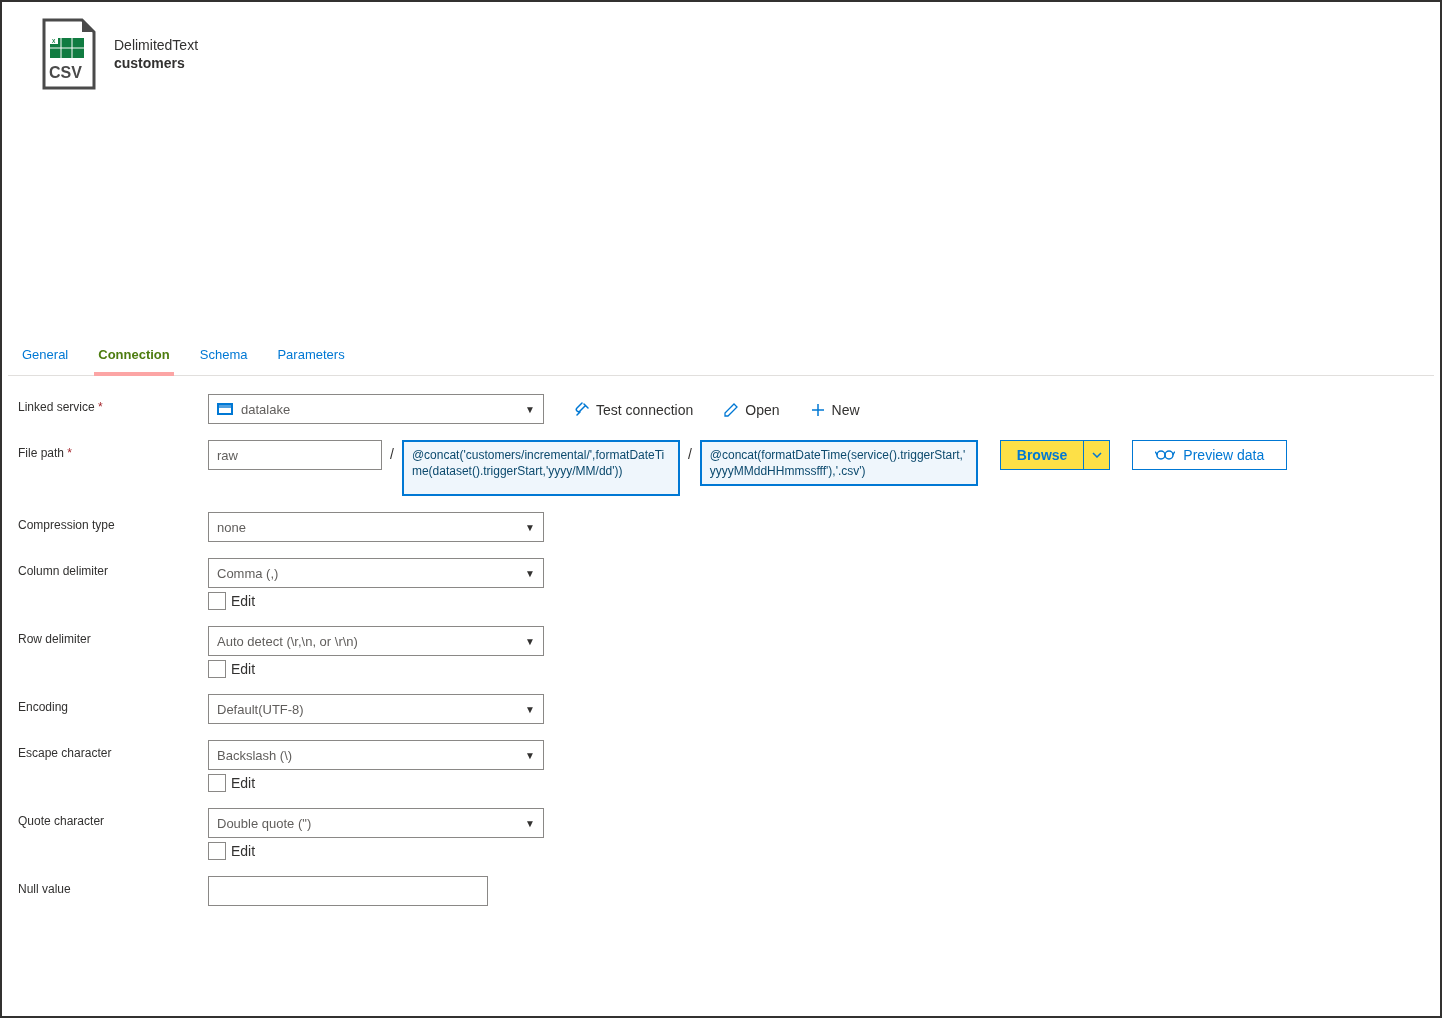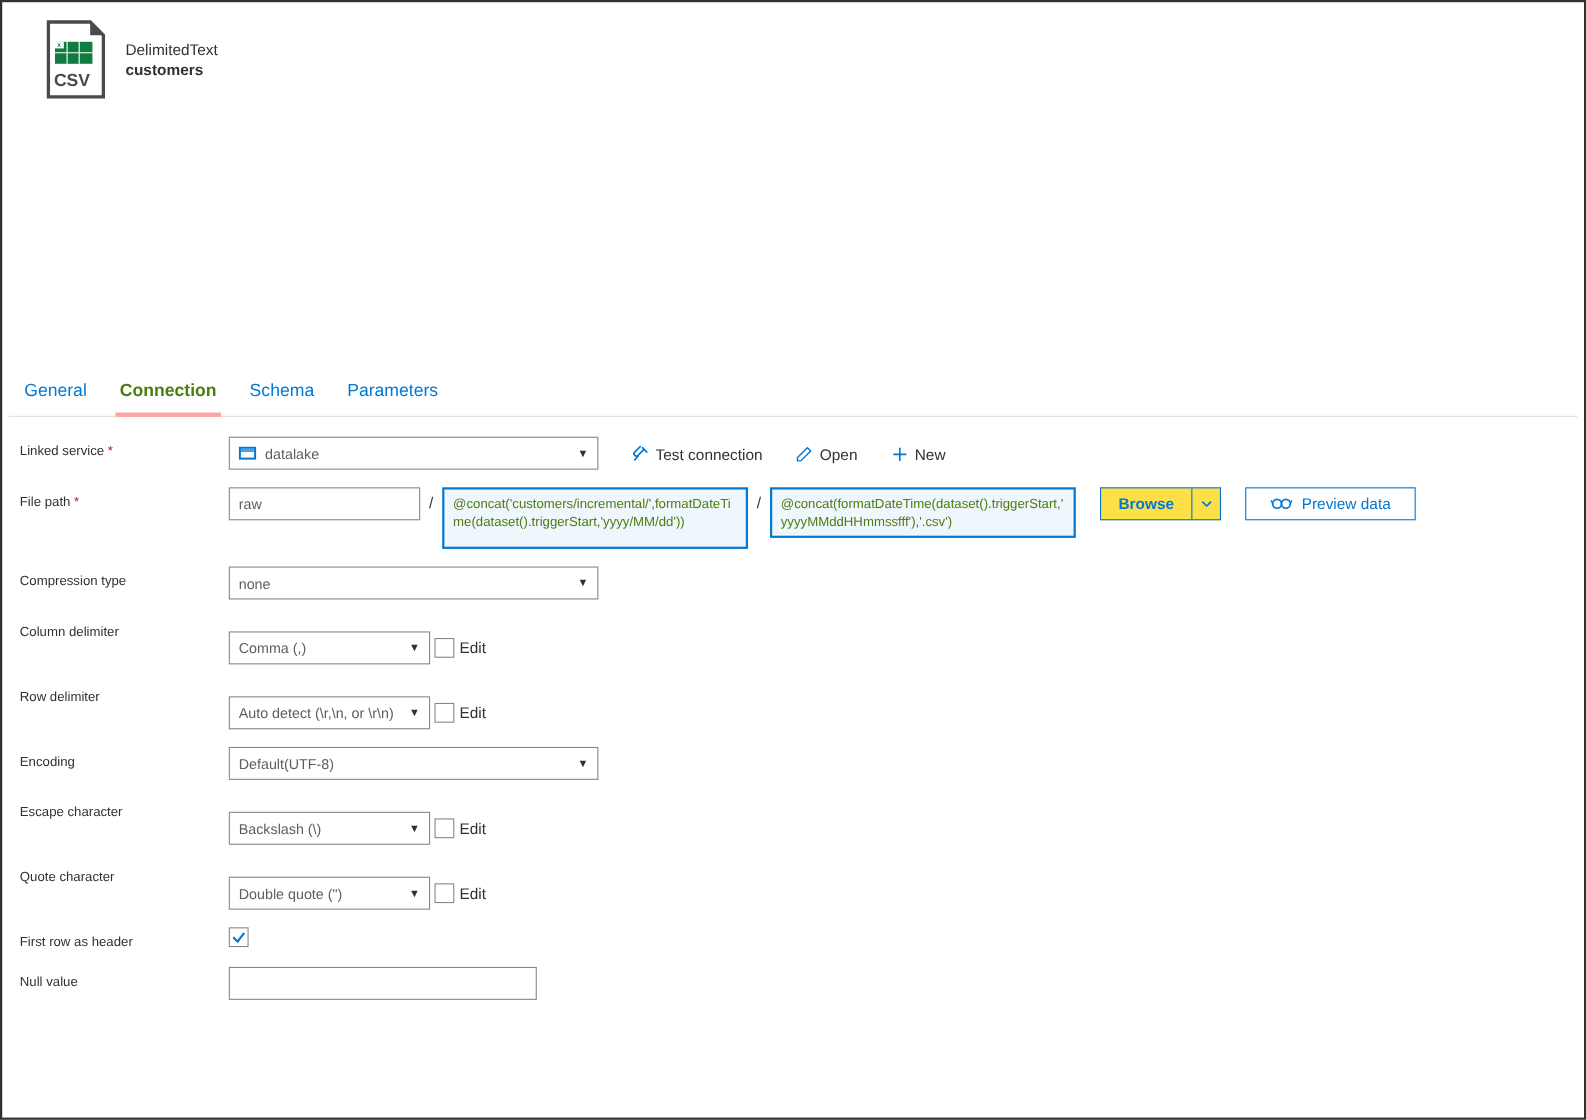--- a/index.html
+++ b/index.html
@@ -43,21 +43,21 @@
   
   .tabs {
     display: flex;
     border-bottom: 1px solid #e1dfdd;
     padding-left: 10px;
     gap: 22px;
   }
   .tab {
     padding: 8px 4px 10px 4px;
     color: #0078d4;
-    font-size: 16px;
+    font-size: 13px;
     cursor: pointer;
     border-bottom: 2px solid transparent;
     position: relative;
     top: 1px;
   }
   .tab.active {
     color: #4d7c0f;
     font-weight: 600;
     border-bottom: 4px solid #fca5a5;
   }
@@ -140,21 +140,21 @@
   }
   .slash {
     padding: 6px 2px;
     color: #323130;
   }
   .expr-box {
     border: 2px solid #0078d4;
     background: #eff6fc;
     padding: 5px 8px;
     font-size: 12px;
-    color: #4d7c0f;
+    color: #0c4a6e;
     line-height: 1.35;
     overflow-wrap: break-word;
   }
   .expr-dir { width: 278px; min-height: 56px; }
   .expr-file { width: 278px; min-height: 40px; }
 
   
   .split-btn {
     display: flex;
     border: 1px solid #0078d4;
@@ -224,21 +224,21 @@
   .checkbox svg { display: block; }
 
   
   .text-input {
     border: 1px solid #8a8886;
     height: 30px;
     padding: 0 8px;
     width: 280px;
   }
 
-  .col-stack { display:flex; flex-direction:row; gap:4px;margin-top:13px; }
+  .col-stack { display:flex; flex-direction:column; gap:4px; }
 </style>
 </head>
 <body>
 
 <div class="header">
   <svg class="csv-icon" viewBox="0 0 60 72">
 
     <path d="M6 2 H44 L56 14 V70 H6 Z" fill="#ffffff" stroke="#4a4a4a" stroke-width="3"></path>
     <path d="M44 2 V14 H56 Z" fill="#4a4a4a"></path>
 
@@ -304,21 +304,21 @@
     </div>
   </div>
 
   <div class="row">
     <div class="label-col required">File path</div>
     <div class="field-col">
       <input class="path-input" value="raw" style="">
       <span class="slash">/</span>
       <div class="expr-box expr-dir">@concat('customers/incremental/',formatDateTime(dataset().triggerStart,'yyyy/MM/dd'))</div>
       <span class="slash">/</span>
-      <div class="expr-box expr-file">@concat(formatDateTime(dataset().triggerStart,'yyyyMMddHHmmssfff'),'.csv')</div>
+      <div class="expr-box expr-file">@concat(formatDateTime(service().triggerStart,'yyyyMMddHHmmssfff'),'.csv')</div>
 
       <div class="split-btn">
         <div class="main">Browse</div>
         <div class="caret">
           <svg width="10" height="6" viewBox="0 0 10 6">
               <path d="M1 1 L5 5 L9 1" fill="none" stroke-width="1.5"></path>
             </svg>
         </div>
       </div>
 
@@ -410,30 +410,20 @@
           <span class="chevron">▼</span>
         </div>
         <div class="edit-row">
           <div class="edit-checkbox"></div>
           <span class="edit-label">Edit</span>
         </div>
       </div>
     </div>
   </div>
 
-  <div class="row">
-    <div class="label-col">First row as header</div>
-    <div class="field-col">
-      <div class="checkbox">
-        <svg width="14" height="14" viewBox="0 0 14 14">
-          <path d="M2 7 L6 11 L12 3" stroke="#0078d4" stroke-width="2" fill="none"></path>
-        </svg>
-      </div>
-    </div>
-  </div>
 
   <div class="row">
     <div class="label-col">Null value</div>
     <div class="field-col">
       <input class="text-input" value="" style="">
     </div>
   </div>
 
 </div>
 

